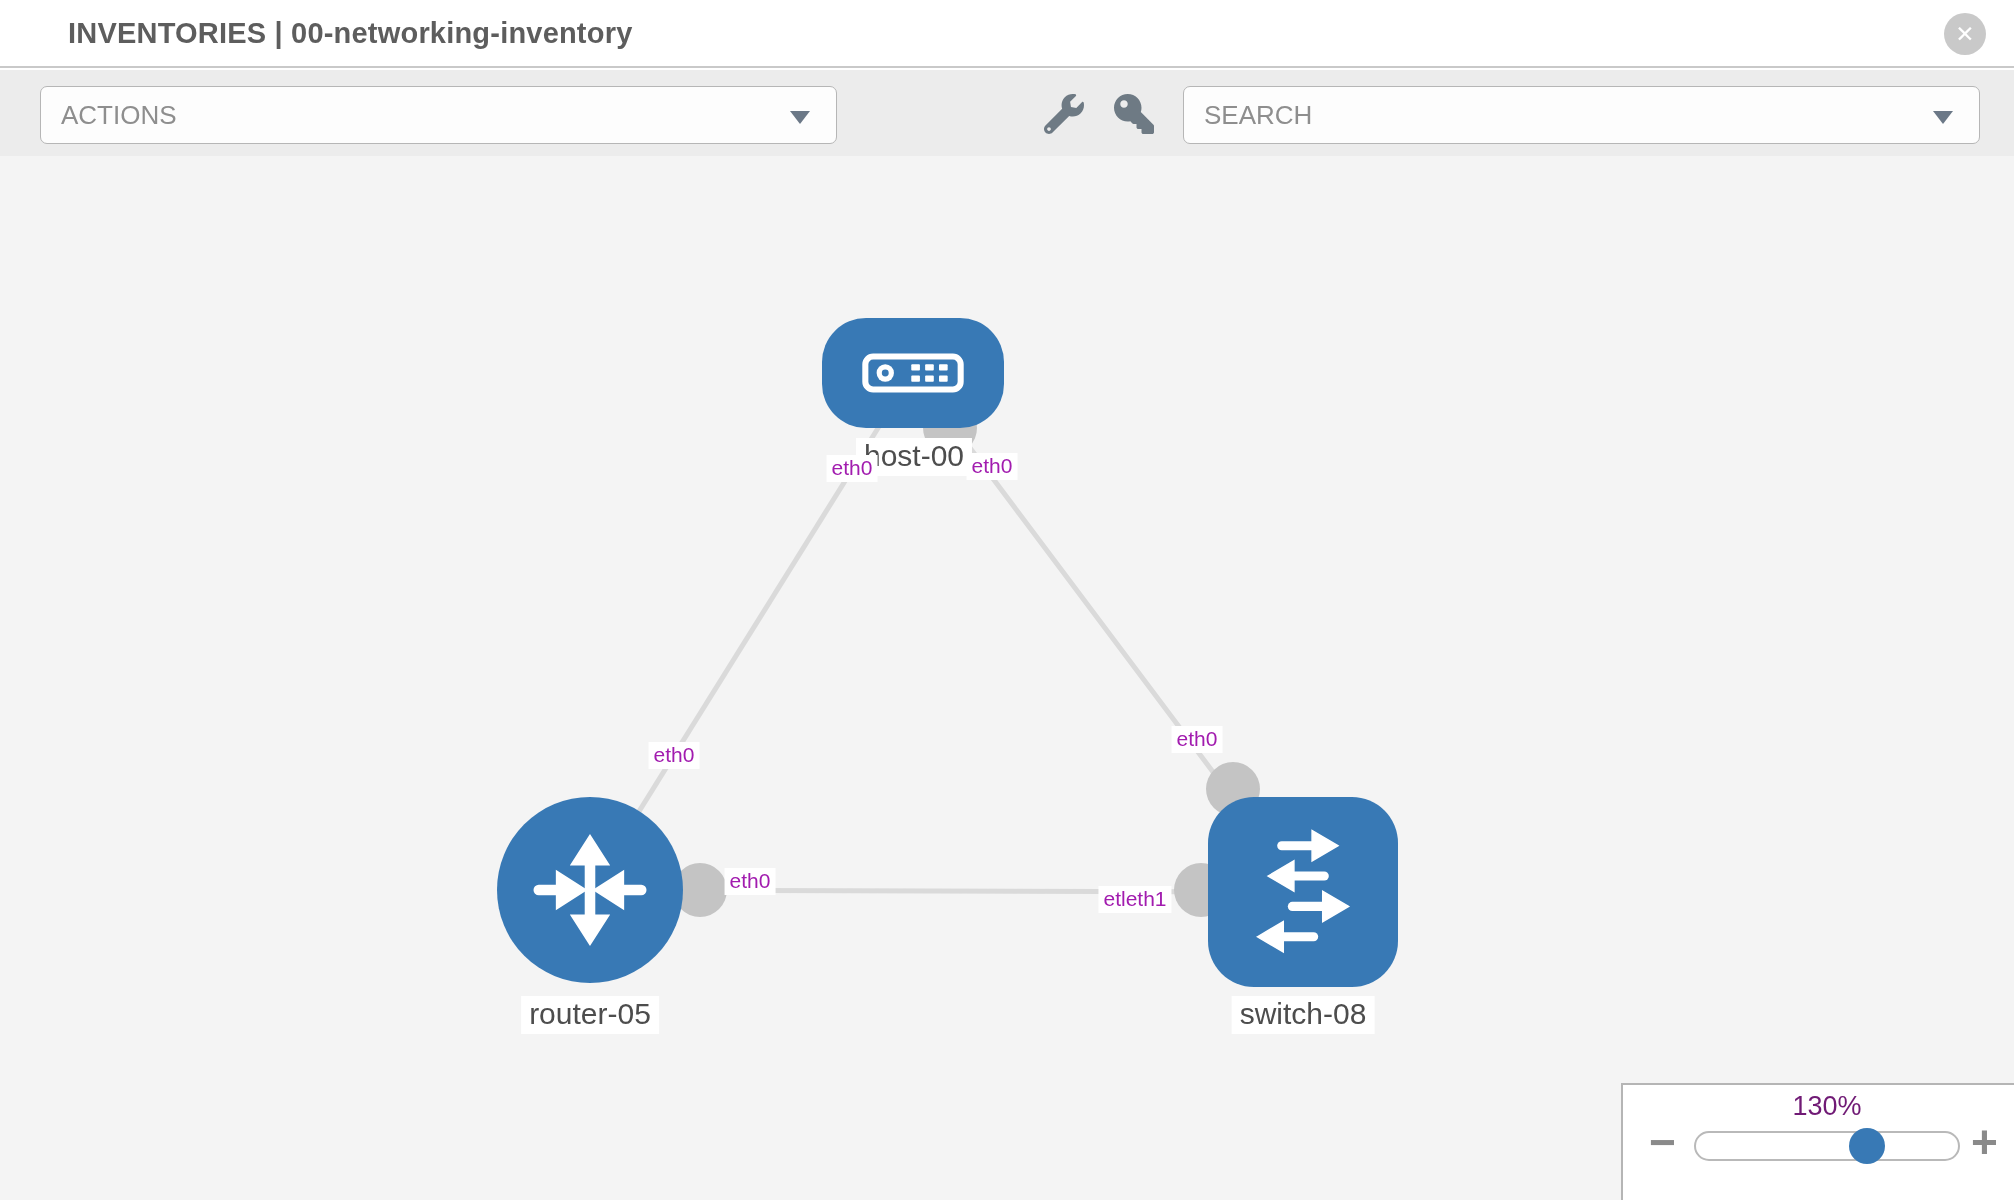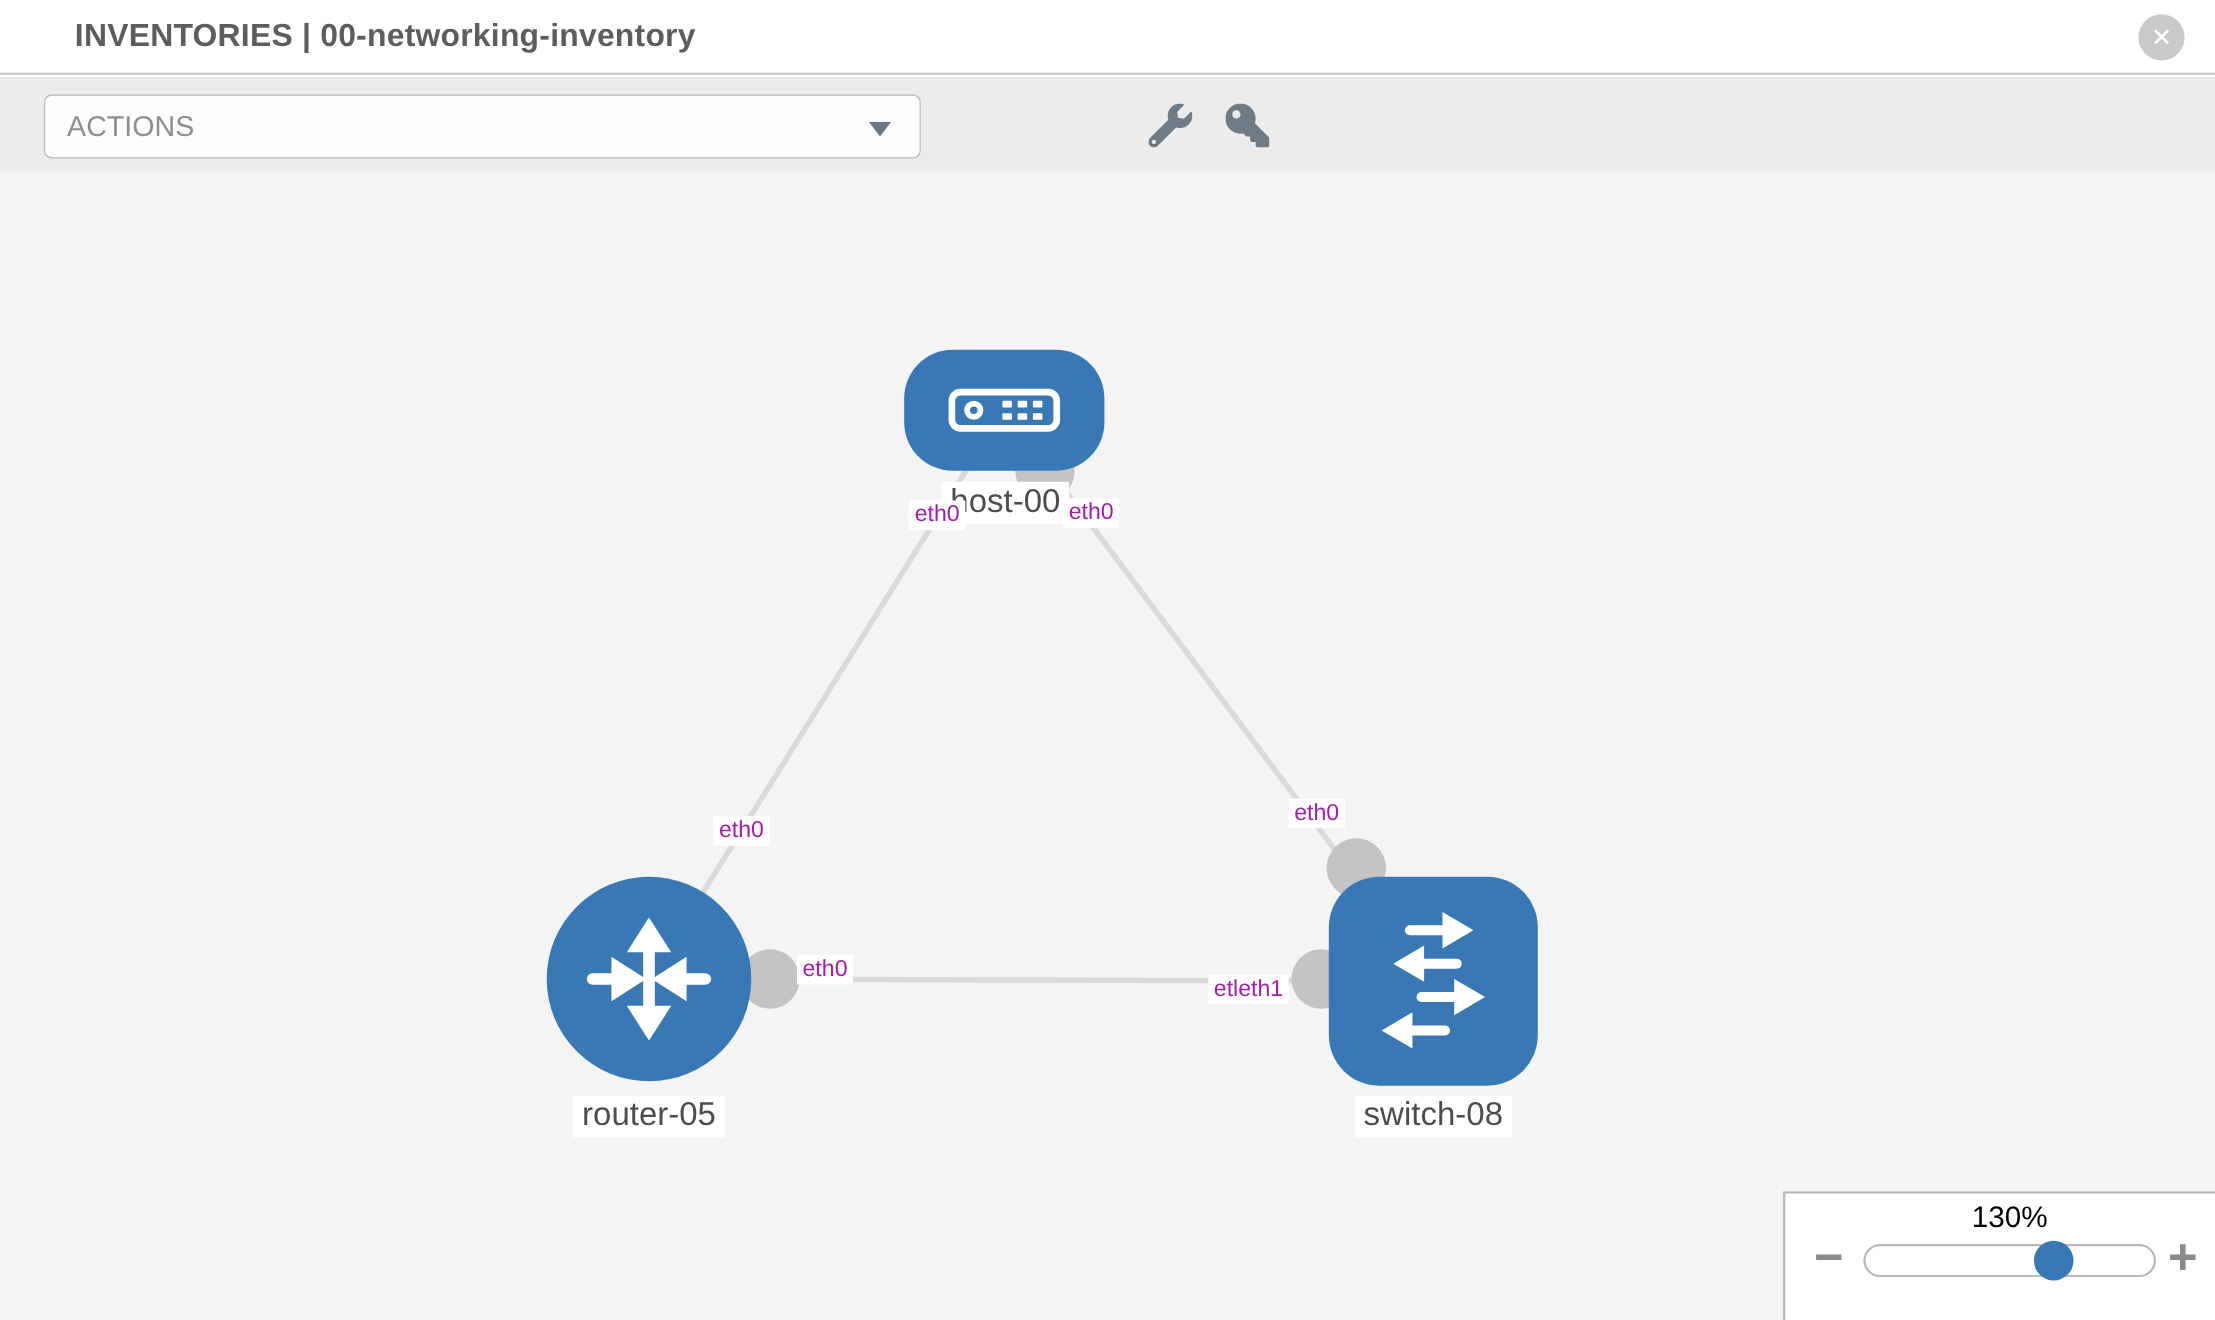--- a/index.html
+++ b/index.html
@@ -63,21 +63,21 @@
   .if-host-right  { left:992px;  top:297px; }
   .if-link-hr     { left:674px;  top:586px; }
   .if-link-hs     { left:1197px; top:570px; }
   .if-router-port { left:750px;  top:712px; }
   .if-switch-port { left:1135px; top:710px;margin-top:20px; }
 
   
   .zoom-panel { position:absolute; left:1621px; top:927px; width:400px; height:300px;
     background:#fff; border:2px solid #b5b5b5; z-index:5; }
   .zoom-percent { position:absolute; left:71px; top:6px; width:266px; text-align:center;
-    font-size:27px; color:#000000; }
+    font-size:27px; color:#701a75; }
   .zoom-minus, .zoom-plus { position:absolute; font-size:46px; font-weight:700;
     color:#8a8a8a; cursor:pointer; line-height:46px; }
   .zoom-minus { left:26px; top:34px; }
   .zoom-plus  { left:348px; top:34px; }
   .zoom-track { position:absolute; left:71px; top:46px; width:266px; height:30px;
     background:#fff; border:2px solid #b9b9b9; border-radius:15px; cursor:pointer; }
   .zoom-handle { position:absolute; left:153px; top:-5px; width:36px; height:36px;
     border-radius:50%; background:#3879b5; cursor:grab; }
 </style>
 </head>
@@ -103,20 +103,24 @@
         <path d="M507.73 109.1c-2.24-9.03-13.54-12.09-20.12-5.51l-74.36 74.36-67.88-11.31-11.31-67.88 74.36-74.36c6.62-6.62 3.43-17.9-5.66-20.16-47.38-11.74-99.55.91-136.58 37.93-39.64 39.64-50.55 97.1-34.05 147.2L18.74 402.76c-24.99 24.99-24.99 65.51 0 90.5 24.99 24.99 65.51 24.99 90.5 0l213.21-213.21c50.12 16.71 107.47 5.68 147.37-34.22 37.07-37.07 49.7-89.32 37.91-136.73zM64 472c-13.25 0-24-10.75-24-24 0-13.26 10.75-24 24-24s24 10.74 24 24c0 13.25-10.75 24-24 24z"></path>
       </svg>
     </div>
 
     <div class="tool-icon key-btn">
       <svg viewBox="0 0 512 512" style="transform:scaleX(-1)">
         <path d="M512 176.001C512 273.203 433.202 352 336 352c-11.22 0-22.19-1.062-32.827-3.069l-24.012 27.014A23.999 23.999 0 0 1 261.223 384H224v40c0 13.255-10.745 24-24 24h-40v40c0 13.255-10.745 24-24 24H24c-13.255 0-24-10.745-24-24v-78.059c0-6.365 2.529-12.47 7.029-16.971l161.802-161.802C163.108 213.814 160 195.271 160 176 160 78.798 238.797.001 335.999 0 433.488-.001 512 78.511 512 176.001zM336 128c0 26.51 21.49 48 48 48s48-21.49 48-48-21.49-48-48-48-48 21.49-48 48z"></path>
       </svg>
     </div>
 
+    <div class="select-box search-select">
+      <span class="select-label">SEARCH</span>
+      <span class="caret"></span>
+    </div>
   </div>
 
   <div class="canvas">
 
     <svg class="links-svg" width="2014" height="1044">
       <line x1="913" y1="216" x2="590" y2="734"></line>
       <line x1="913" y1="216" x2="1303" y2="736"></line>
       <line x1="590" y1="734" x2="1303" y2="736"></line>
     </svg>
 

